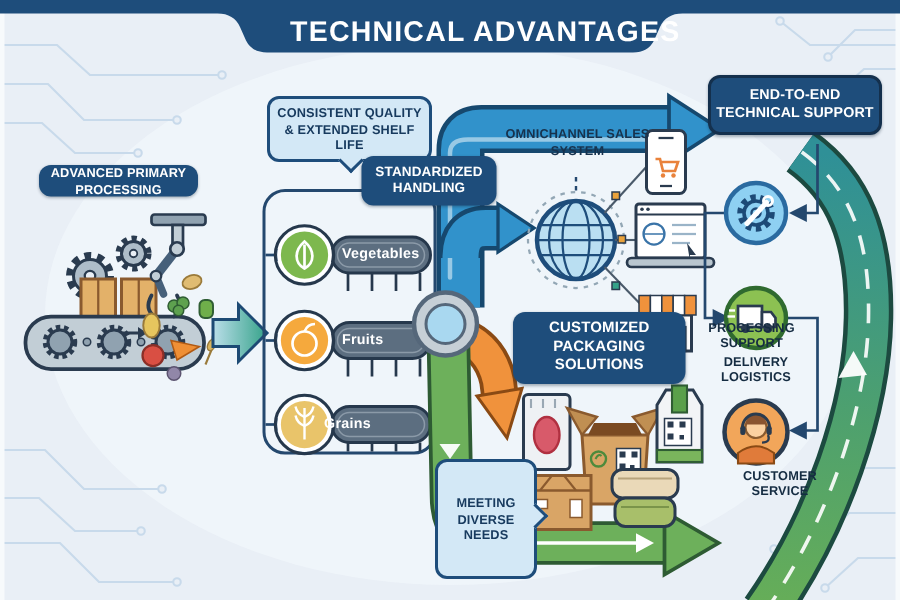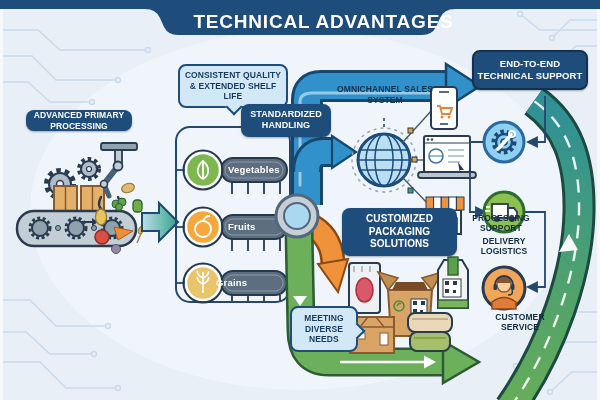--- a/index.html
+++ b/index.html
@@ -396,21 +396,21 @@
 <div class="lbl navy-bubble" style="left:193px;top:104px;width:90px;padding:5px 3px;font-size:9px;margin-left:48px;">STANDARDIZED HANDLING</div>
 
 <div class="lbl bar-label" style="left:228px;top:164px;width:58px;">Vegetables</div>
 <div class="lbl bar-label" style="left:228px;top:221px;width:58px;">Fruits</div>
 <div class="lbl bar-label" style="left:216px;top:277px;width:58px;">Grains</div>
 
 <div class="lbl" style="left:337px;top:84px;width:96px;font-size:8.5px;color:#17324d;">OMNICHANNEL SALES SYSTEM</div>
 
 <div class="lbl navy-bubble tail-down" style="left:342px;top:208px;width:115px;padding:5px 3px;font-size:10px;">CUSTOMIZED PACKAGING SOLUTIONS</div>
 
-<div class="lbl light-bubble light-tail-right" style="left:290px;top:306px;width:68px;padding:5px 3px;font-size:8.5px;">MEETING DIVERSE NEEDS</div>
+<div class="lbl light-bubble light-tail-right" style="left:290px;top:306px;width:68px;padding:22px 3px;font-size:8.5px;">MEETING DIVERSE NEEDS</div>
 
 <div class="lbl navy-bubble" style="left:472px;top:50px;width:116px;padding:6px 3px;font-size:9.5px;border:2px solid #14304d;">END-TO-END TECHNICAL SUPPORT</div>
 
 <div class="lbl svc-label" style="left:459px;top:166px;width:84px;margin-top:47px;">PROCESSING SUPPORT</div>
 <div class="lbl svc-label" style="left:462px;top:236px;width:84px;">DELIVERY LOGISTICS</div>
 <div class="lbl svc-label" style="left:478px;top:312px;width:84px;">CUSTOMER SERVICE</div>
 
 </div>
 
 </body></html>

